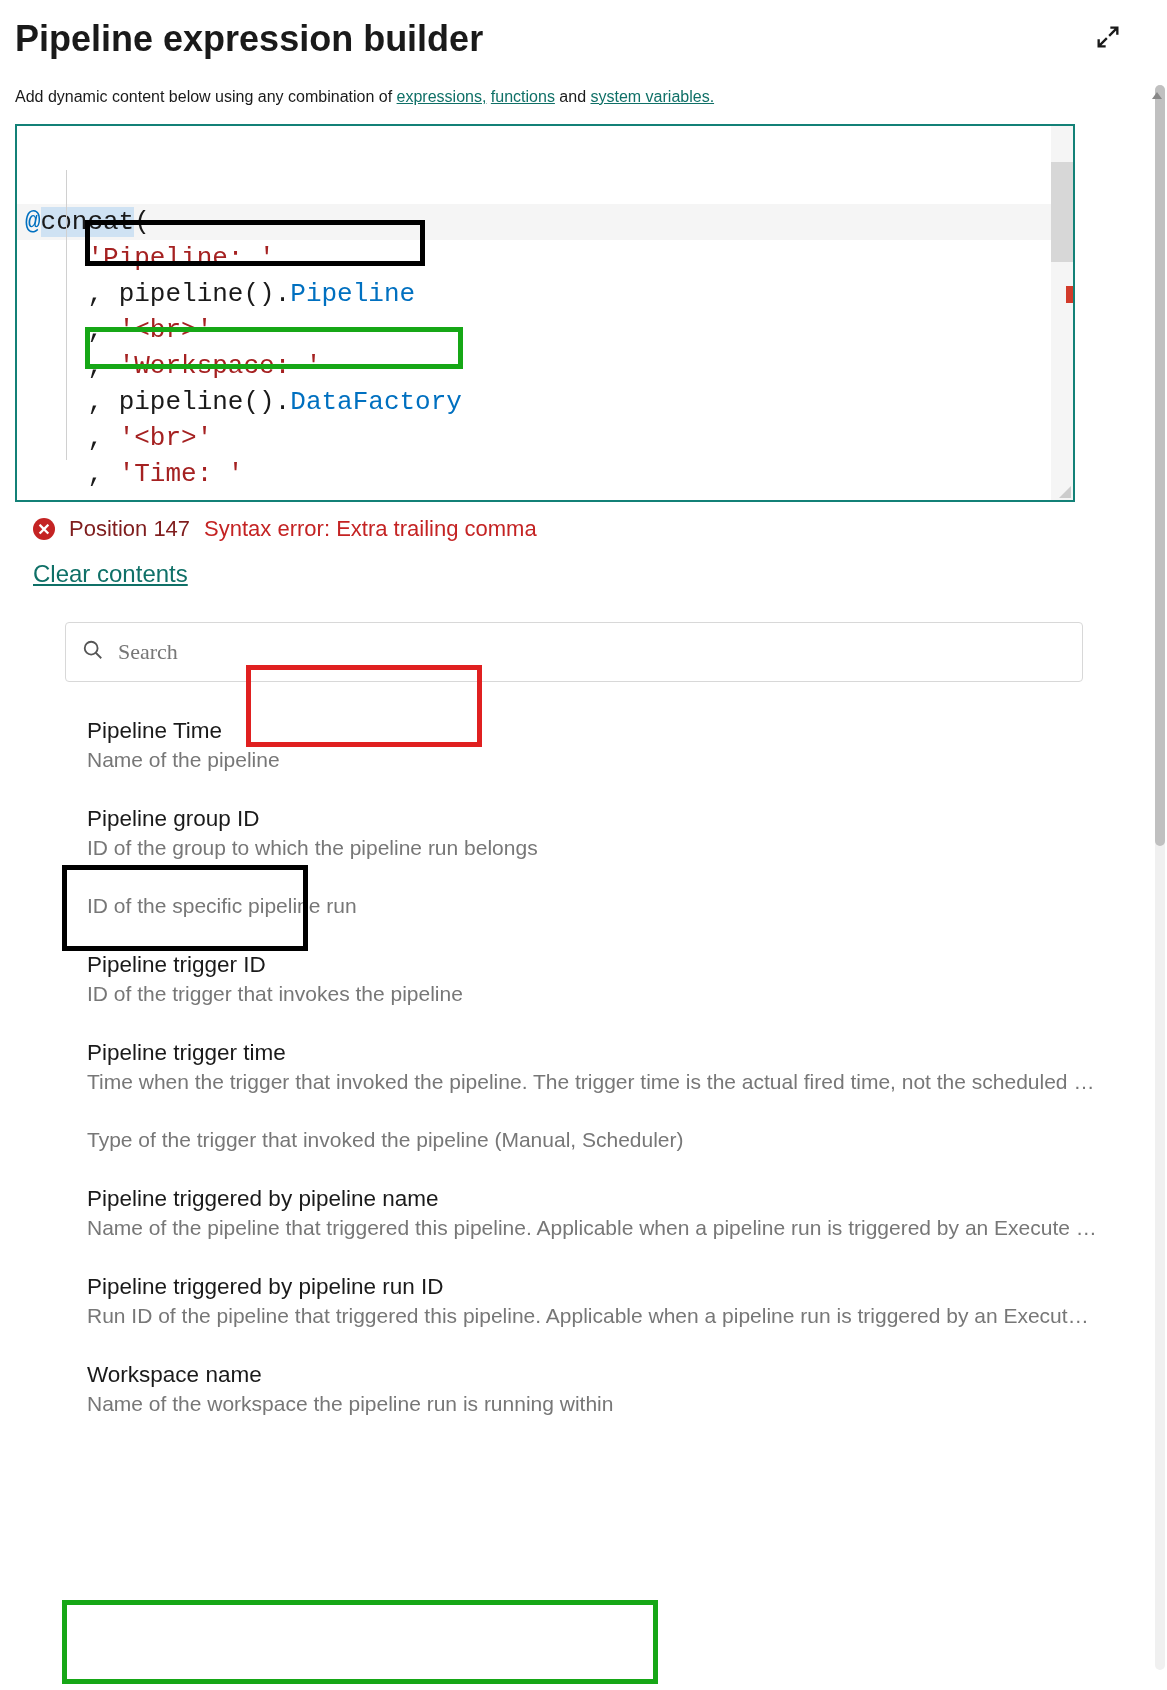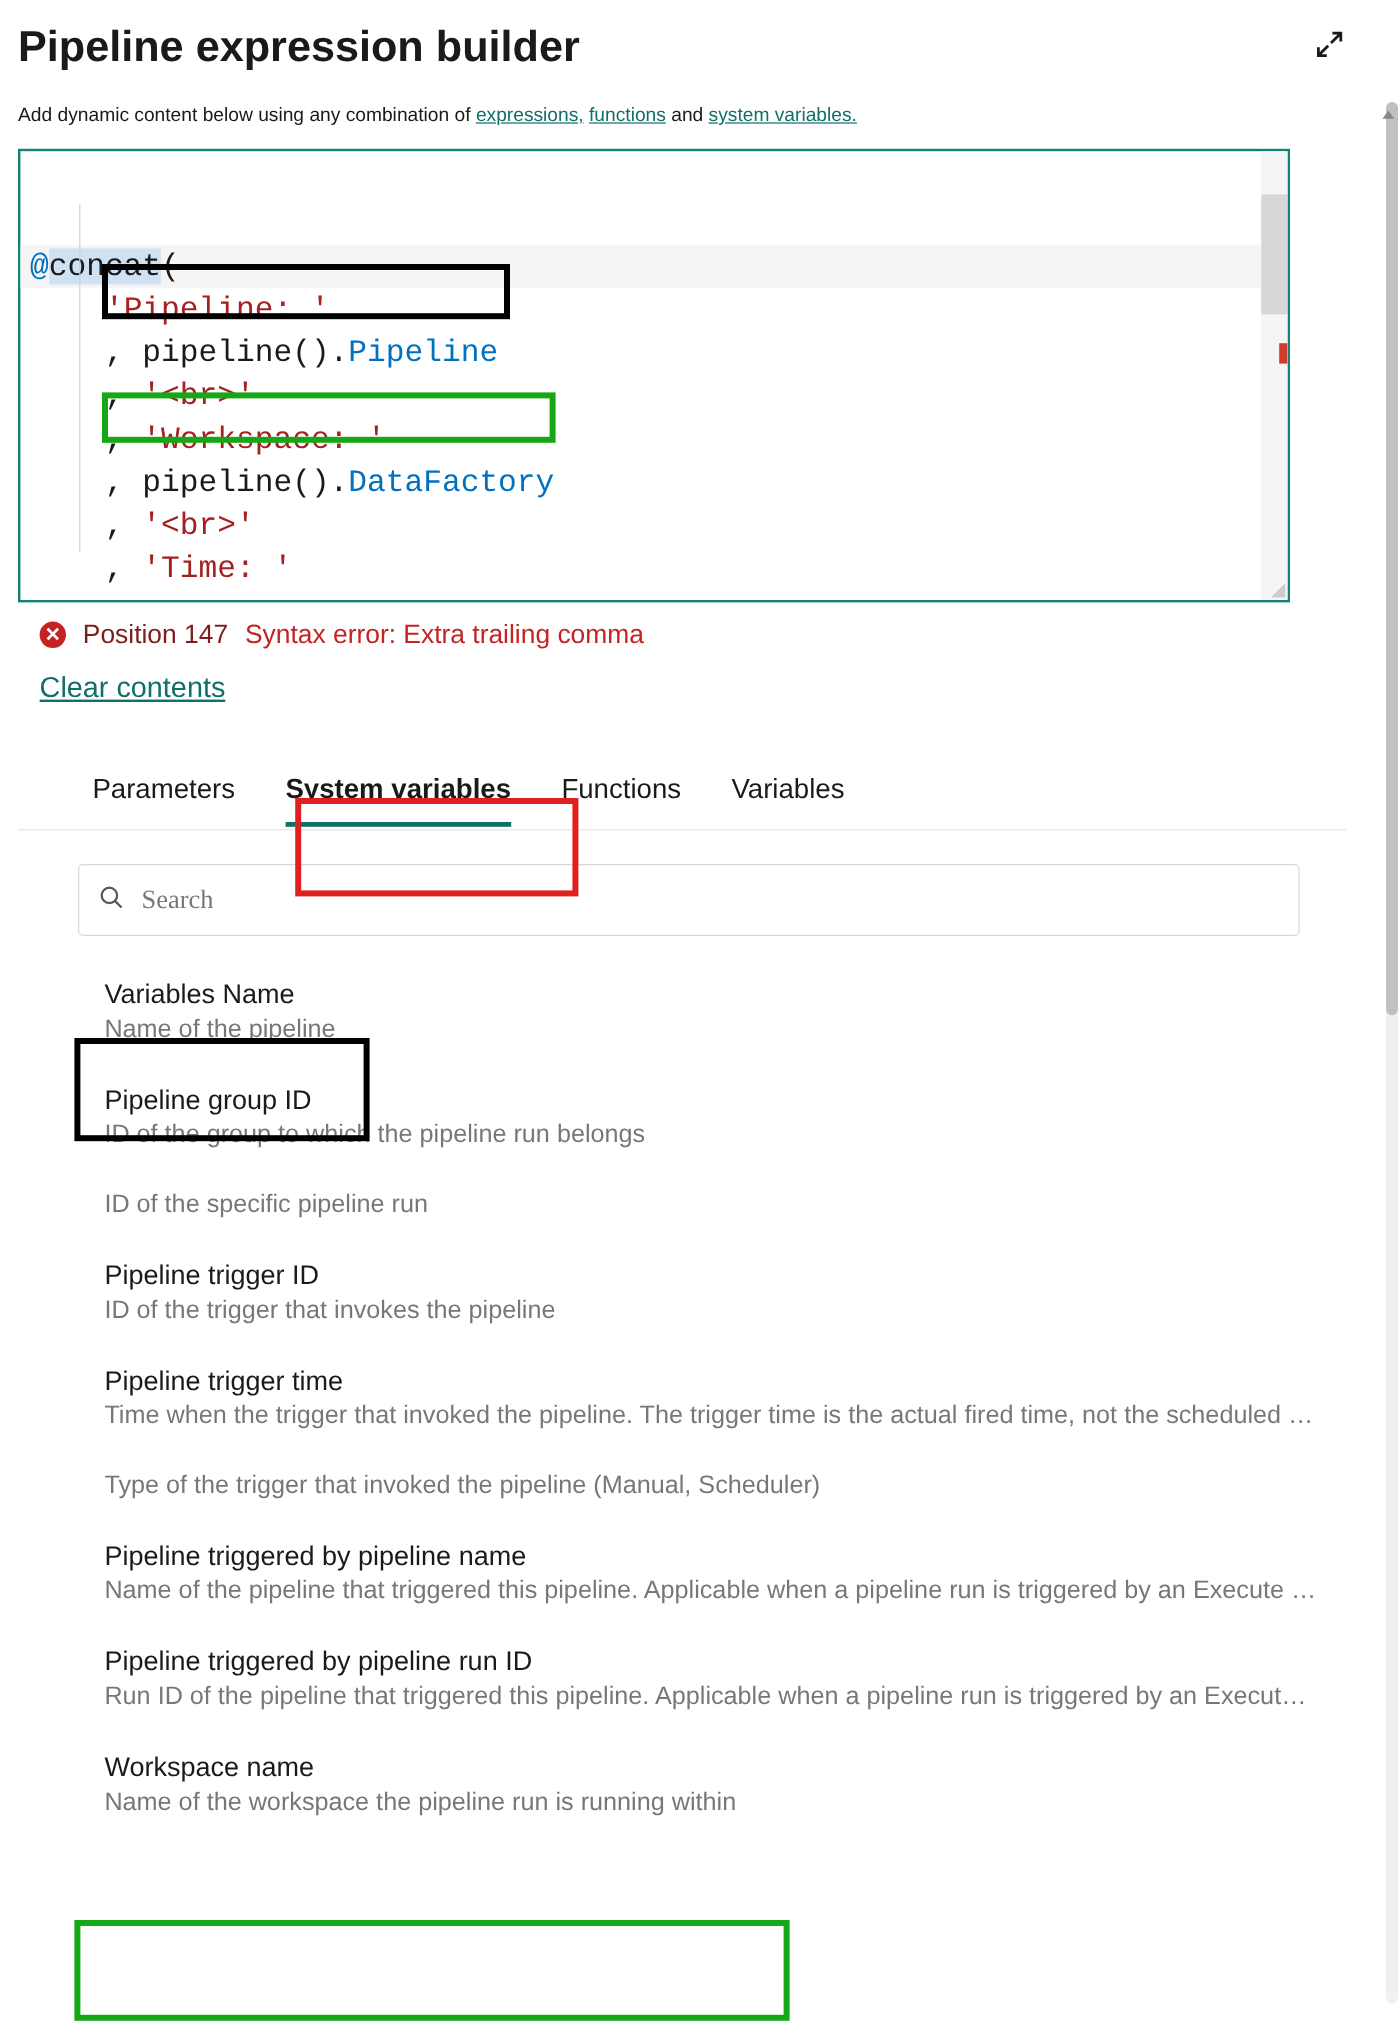--- a/index.html
+++ b/index.html
@@ -287,40 +287,34 @@
   </div>
 
   <div class="error-row">
     <span class="error-icon">✕</span>
     <span class="error-pos">Position 147</span>
     <span class="error-msg">Syntax error: Extra trailing comma</span>
   </div>
 
   <a href="#" class="clear-link">Clear contents</a>
 
-  <div class="tabs-row">
-    <div class="tab-item">Parameters</div>
-    <div class="tab-item active">System variables</div>
-    <div class="tab-item">Functions</div>
-    <div class="tab-item">Variables</div>
-  </div>
 
   <div class="search-wrap">
     <span class="search-icon">
       <svg viewBox="0 0 24 24">
           <circle cx="10" cy="10" r="7"></circle>
           <line x1="15" y1="15" x2="21" y2="21"></line>
         </svg>
     </span>
     <input type="text" placeholder="Search" style="">
   </div>
 
   <div class="var-list">
     <div class="var-item">
-      <div class="var-title">Variables Name</div>
+      <div class="var-title">Pipeline Time</div>
       <div class="var-desc">Name of the pipeline</div>
     </div>
     <div class="var-item">
       <div class="var-title">Pipeline group ID</div>
       <div class="var-desc">ID of the group to which the pipeline run belongs</div>
     </div>
     <div class="var-item">
       <div class="var-desc">ID of the specific pipeline run</div>
     </div>
     <div class="var-item">

